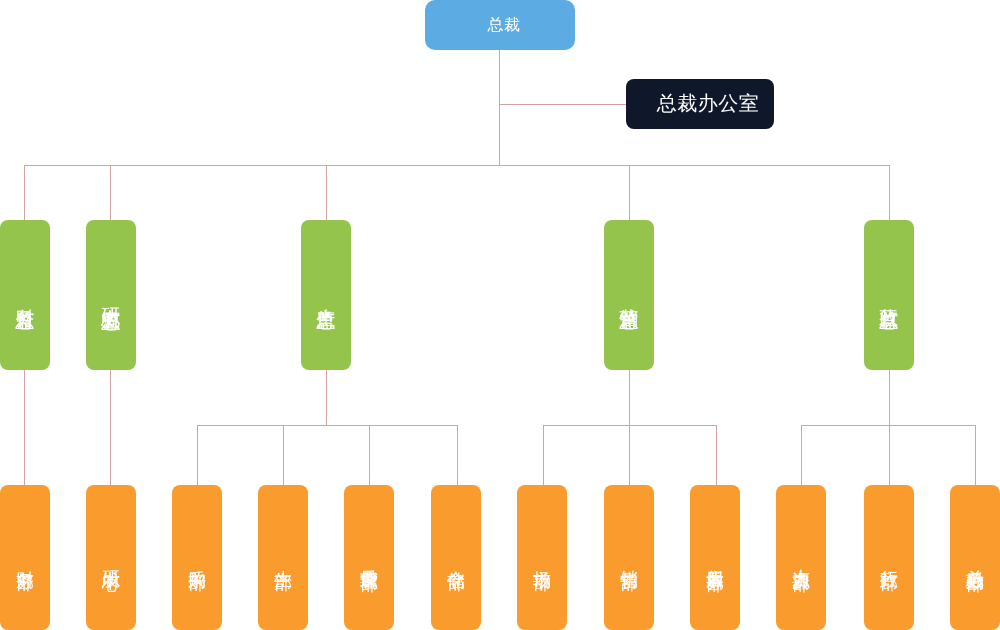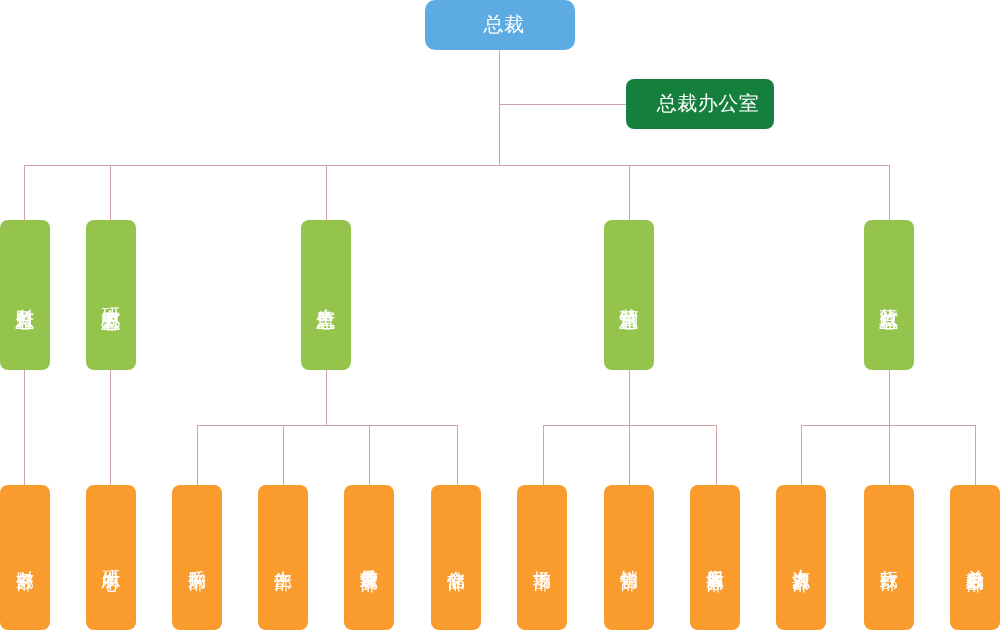--- a/index.html
+++ b/index.html
@@ -37,21 +37,21 @@
     writing-mode: vertical-rl;
     text-orientation: upright;
     -webkit-writing-mode: vertical-rl;
     line-height: 1.12;
     letter-spacing: 1px;
   }
   .node.root {
     border-radius: 10px;
   }
   .node.root .node-label {
-    font-size: 20px;
+    font-size: 16px;
     margin-left: 8px;
   }
   .node.office .node-label {
     font-size: 20px;
   }
   .node.level2 .node-label {
     font-size: 19px;
   }
   .node.leaf .node-label {
     font-size: 18px;
@@ -101,21 +101,21 @@
   <div class="line v" style="left:889px; top:370px; height:55px;"></div>
   <div class="line h" style="left:801px; top:425px; width:174px;"></div>
   <div class="line v" style="left:801px; top:425px; height:60px;"></div>
   <div class="line v" style="left:889px; top:425px; height:60px;"></div>
   <div class="line v" style="left:975px; top:425px; height:60px;"></div>
 
   <div class="node root" style="left:425px; top:0px; width:150px; height:50px; background:#5cabe2;">
     <span class="node-label">总裁</span>
   </div>
 
-  <div class="node office" style="left:626px; top:79px; width:148px; height:50px; background:#15803d;padding-left:16px;">
+  <div class="node office" style="left:626px; top:79px; width:148px; height:50px; background:#0f172a;padding-left:16px;">
     <span class="node-label">总裁办公室</span>
   </div>
 
   <div class="node level2 vert" style="left:0px; top:220px; width:50px; height:150px; background:#94c44c;">
     <span class="node-label">财务总监</span>
   </div>
 
   <div class="node level2 vert" style="left:86px; top:220px; width:50px; height:150px; background:#94c44c;">
     <span class="node-label">研究中心总监</span>
   </div>

